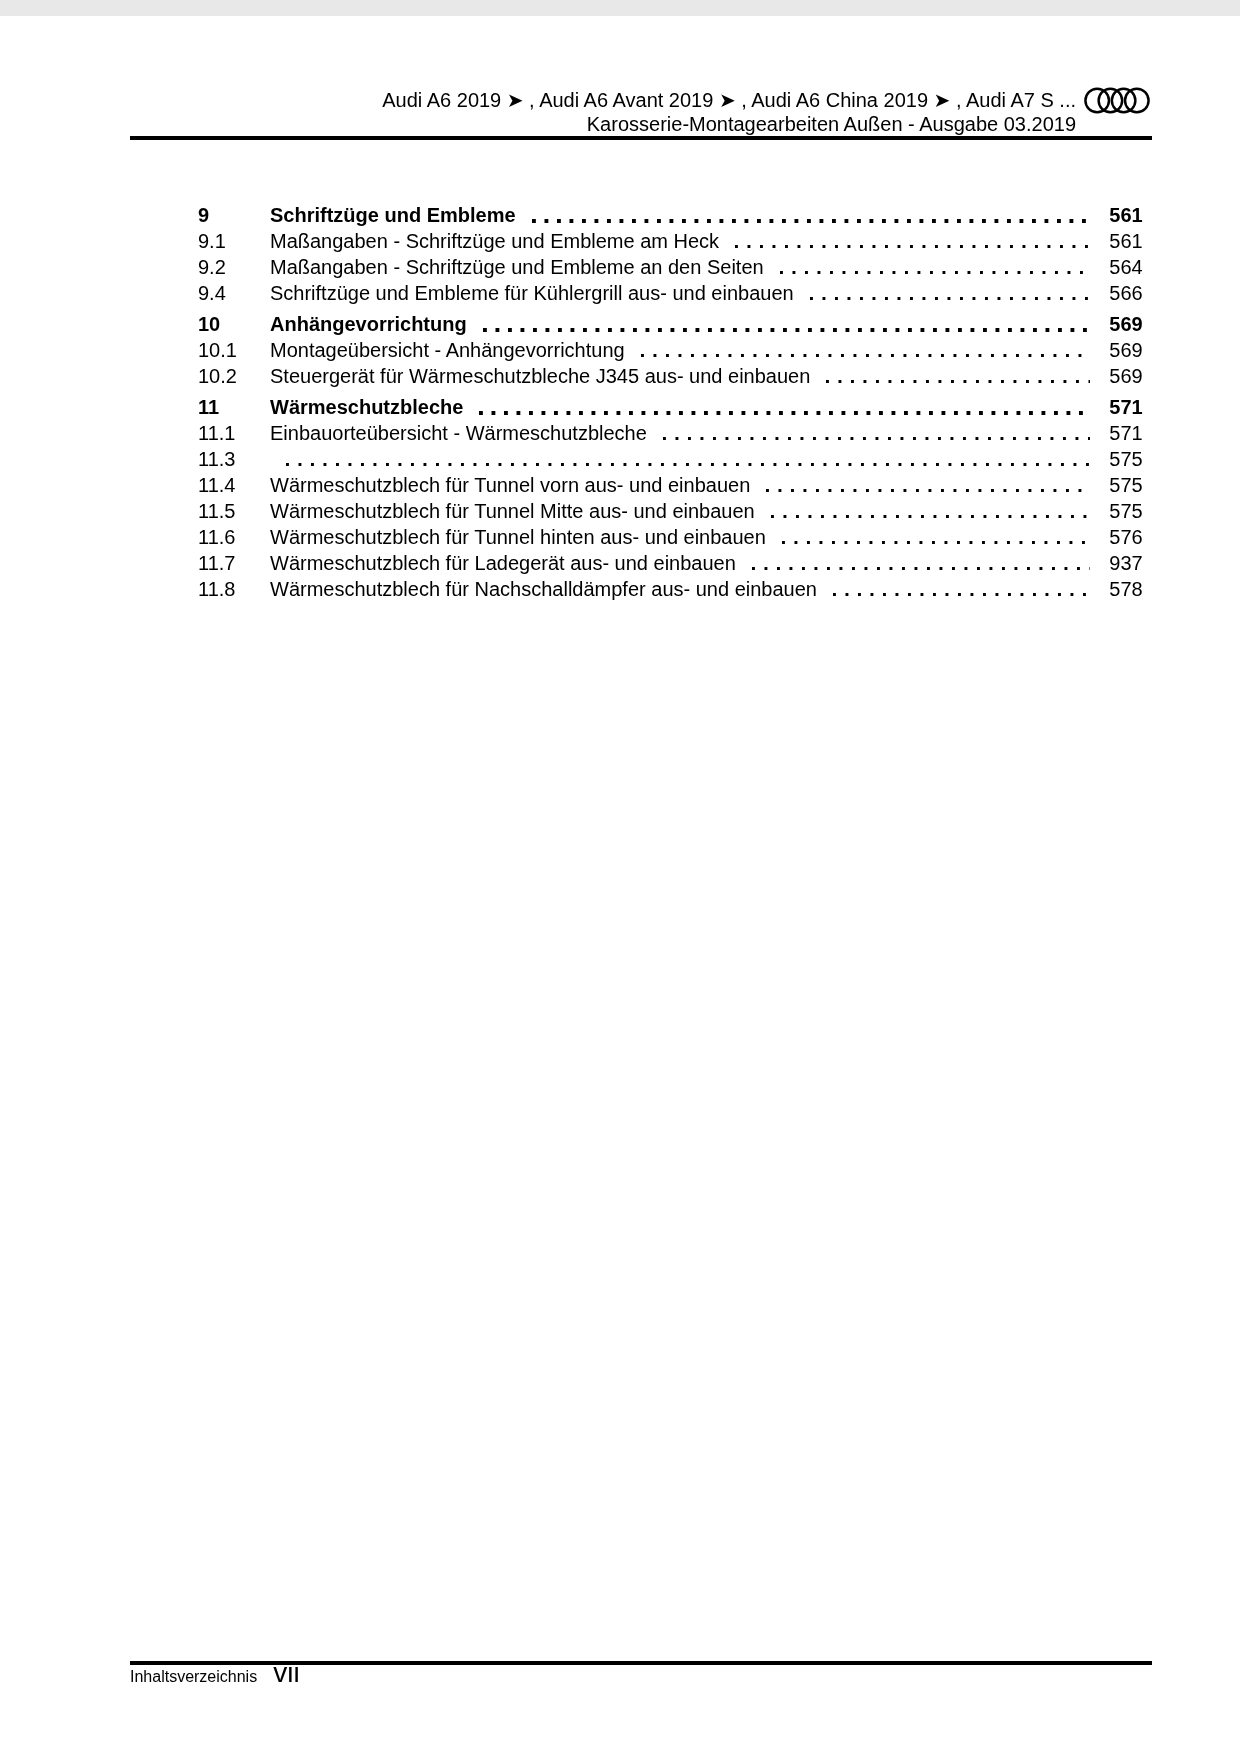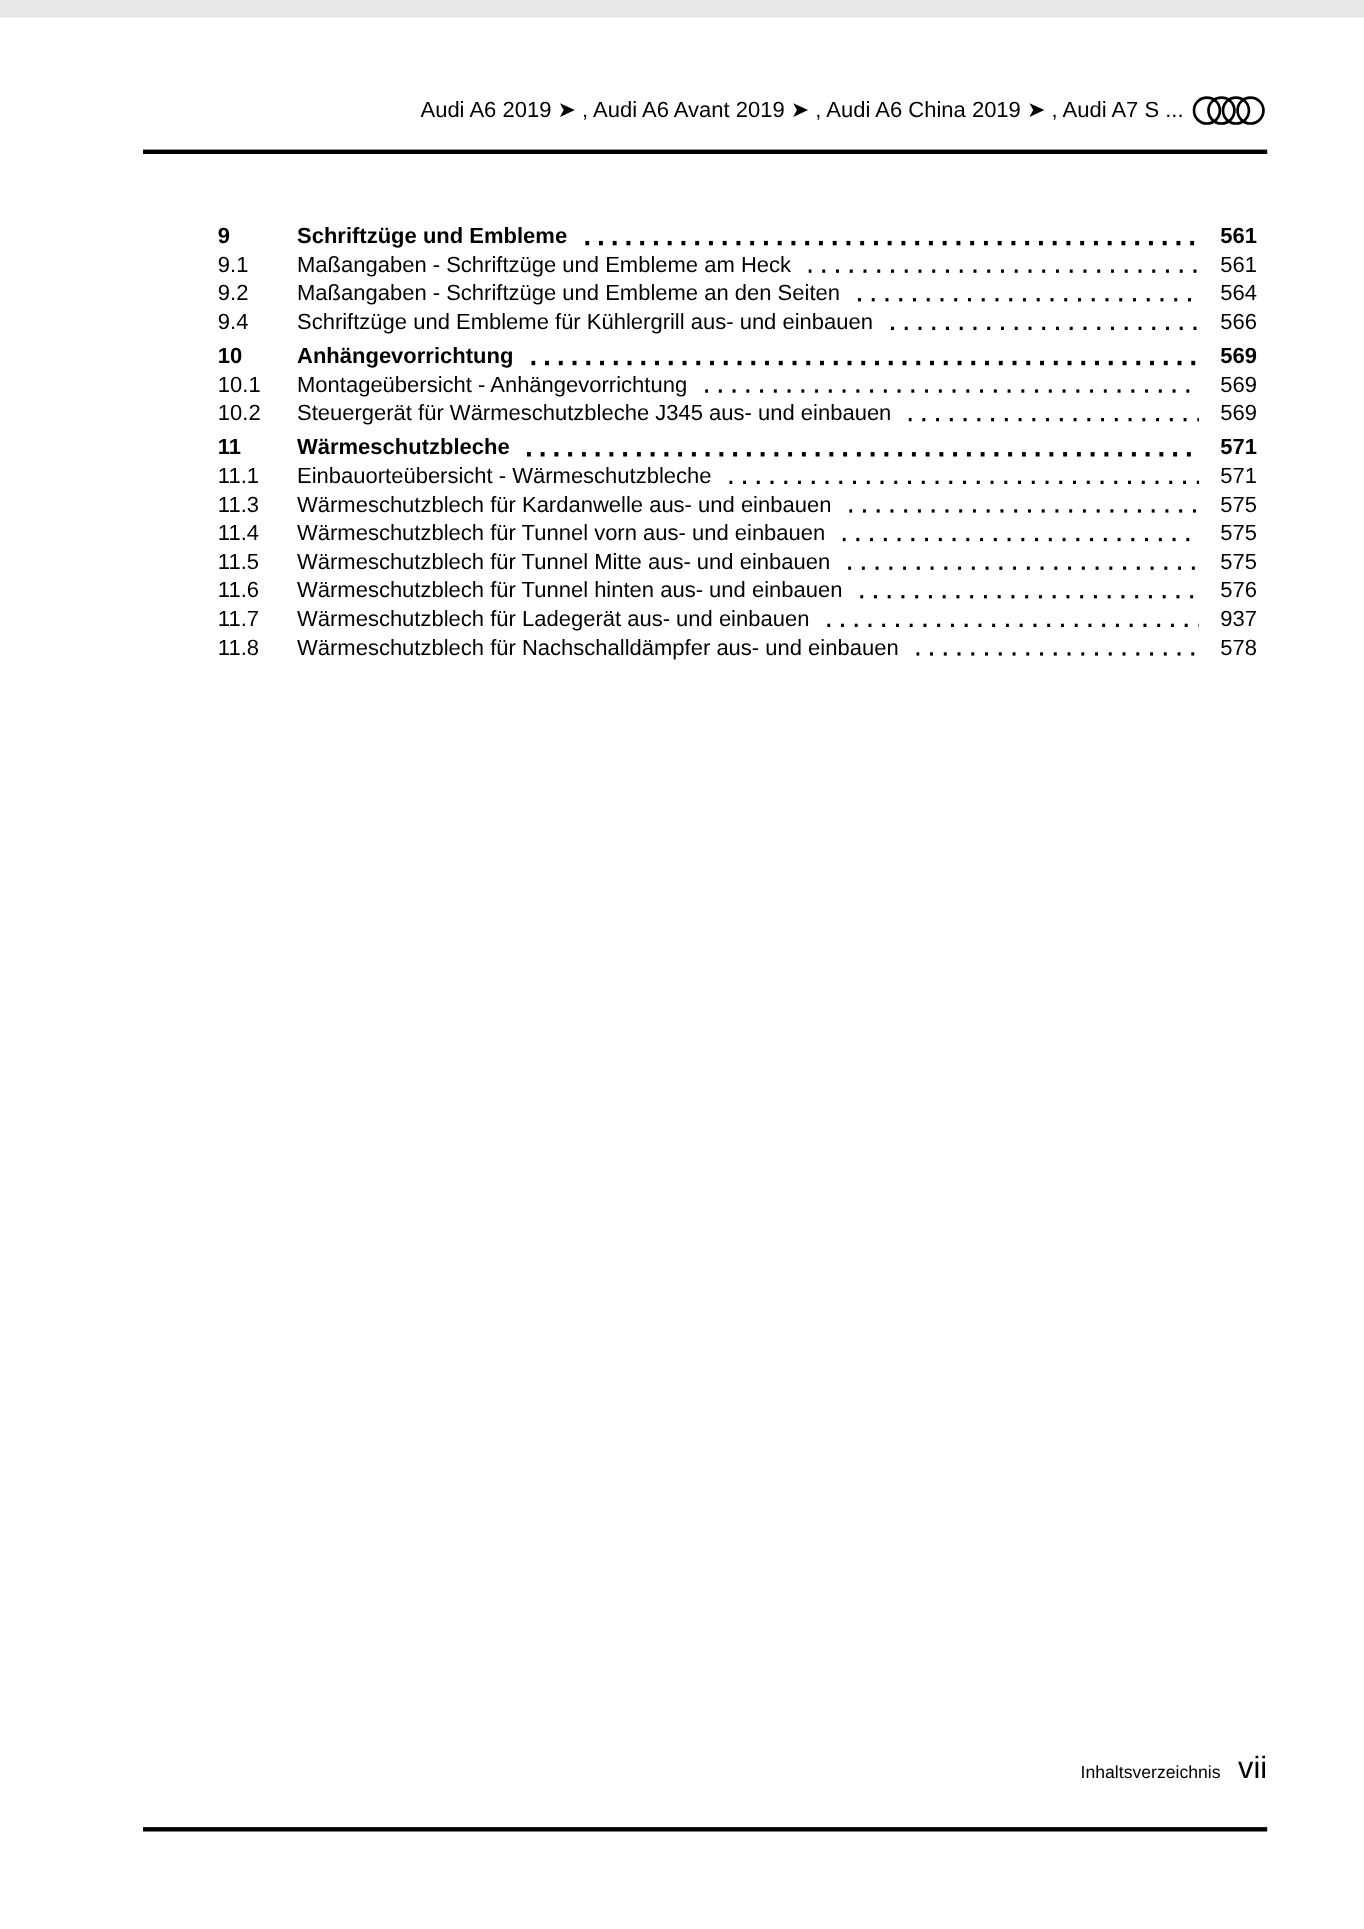--- a/index.html
+++ b/index.html
@@ -94,42 +94,42 @@
   .toc-page {
     flex: 0 0 52px;
     text-align: center;
     white-space: nowrap;
   }
 
   
   .footer {
     position: absolute;
     left: 130px;
-    top: 1575px;
-    width: 1022px;
-    text-align: right;
+    top: 1641px;
+    width: 1022px;
     white-space: nowrap;
   }
   .footer-label {
     font-size: 16px;
     vertical-align: baseline;
   }
   .footer-page {
     font-size: 28px;
     margin-left: 16px;
     vertical-align: baseline;
   }
 </style>
 </head>
 <body>
 
 <div class="page">
 
   <div class="header">
     <div class="header-line">Audi A6 2019 ➤ , Audi A6 Avant 2019 ➤ , Audi A6 China 2019 ➤ , Audi A7 S ...</div>
+    <div class="header-line">Karosserie-Montagearbeiten Außen - Ausgabe 03.2019</div>
     <span class="logo">
       <svg viewBox="0 0 70 30" xmlns="http://www.w3.org/2000/svg">
         <g fill="none" stroke="#000" stroke-width="2.6">
           <circle cx="14" cy="15" r="12.5"></circle>
           <circle cx="28" cy="15" r="12.5"></circle>
           <circle cx="42" cy="15" r="12.5"></circle>
           <circle cx="56" cy="15" r="12.5"></circle>
         </g>
       </svg>
     </span>
@@ -186,21 +186,20 @@
       <span class="toc-page">571</span>
     </div>
       <div class="toc-row">
       <span class="toc-num">11.1</span>
       <span class="toc-title">Einbauorteübersicht - Wärmeschutzbleche</span>
       <span class="toc-leader"></span>
       <span class="toc-page">571</span>
     </div>
       <div class="toc-row">
       <span class="toc-num">11.3</span>
-      <span class="toc-title">Wärmeschutzblech für Kardanwelle aus- und einbauen</span>
       <span class="toc-leader"></span>
       <span class="toc-page">575</span>
     </div>
       <div class="toc-row">
       <span class="toc-num">11.4</span>
       <span class="toc-title">Wärmeschutzblech für Tunnel vorn aus- und einbauen</span>
       <span class="toc-leader"></span>
       <span class="toc-page">575</span>
     </div>
       <div class="toc-row">

